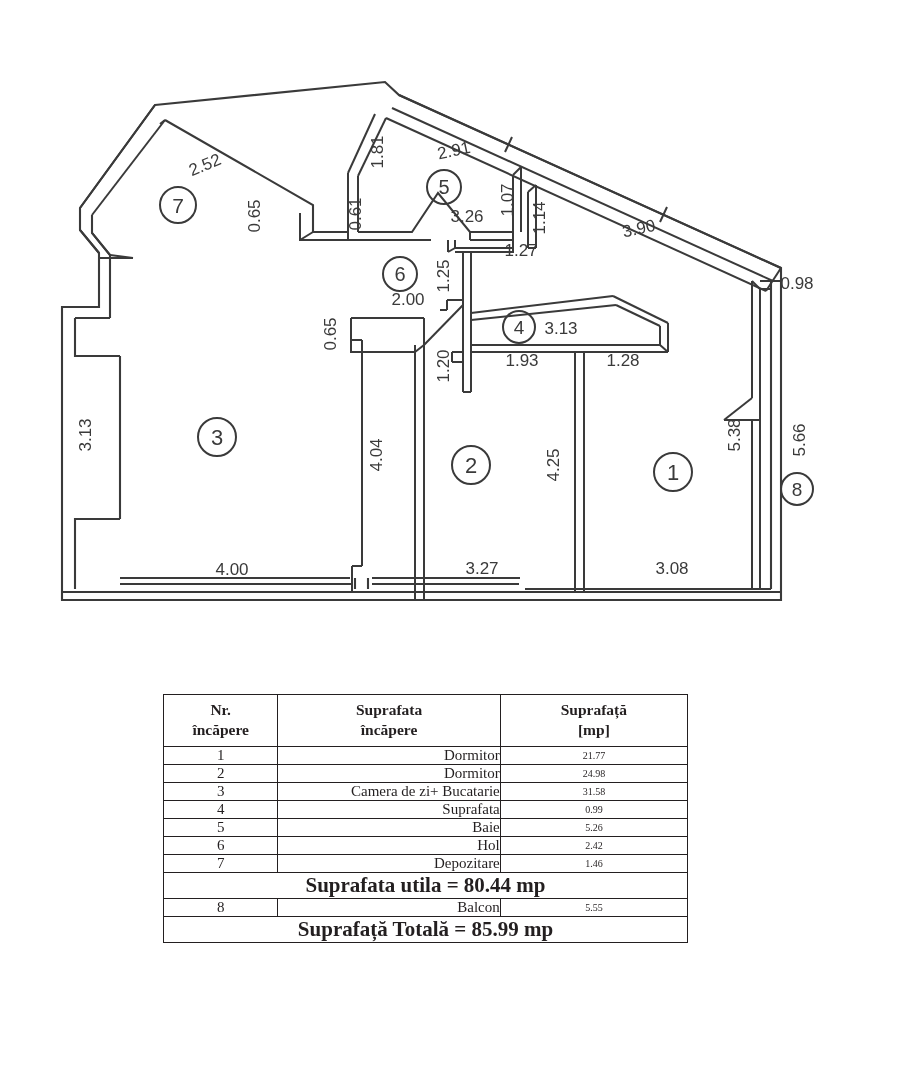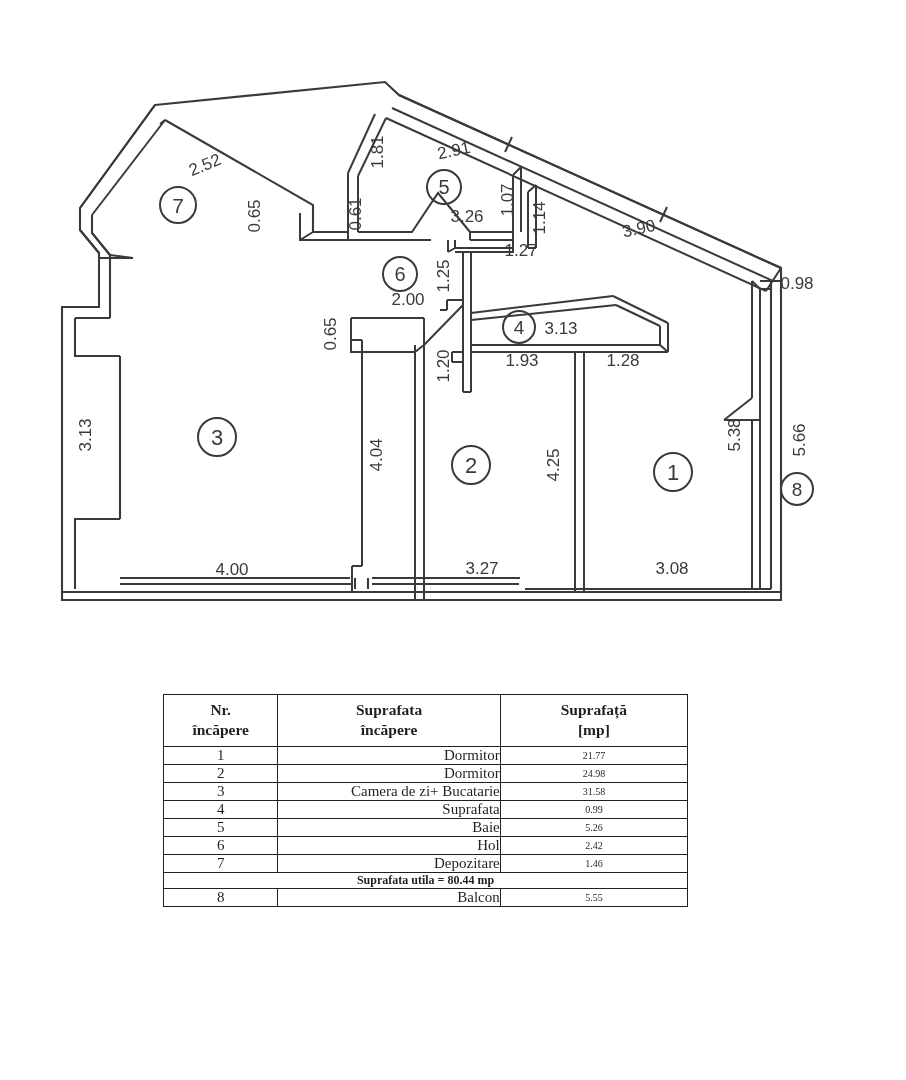--- a/index.html
+++ b/index.html
@@ -62,21 +62,21 @@
   }
   td.c-area {
     width: 188px;
     text-align: center;
     font-size: 10px;
     padding: 2px 0 3px 0;
   }
   td.c-span {
     text-align: center;
     font-weight: bold;
-    font-size: 12px;
+    font-size: 21px;
     padding: 3px 0 4px 0;
   }
   th.th-nr { width: 112px; }
   th.th-name { width: 225px; }
   th.th-area { width: 188px; }
   .hdr-l1 { display: block; }
   .hdr-l2 { display: block; }
 </style>
 </head>
 <body>
@@ -378,15 +378,18 @@
         <td class="c-area">1.46</td>
       </tr>
       <tr>
         <td class="c-span" colspan="3">Suprafata utila = 80.44 mp</td>
       </tr>
       <tr>
         <td class="c-nr">8</td>
         <td class="c-name">Balcon</td>
         <td class="c-area">5.55</td>
       </tr>
+      <tr>
+        <td class="c-span" colspan="3">Suprafață Totală =  85.99 mp</td>
+      </tr>
     </tbody>
   </table>
 </div>
 
 </body></html>

